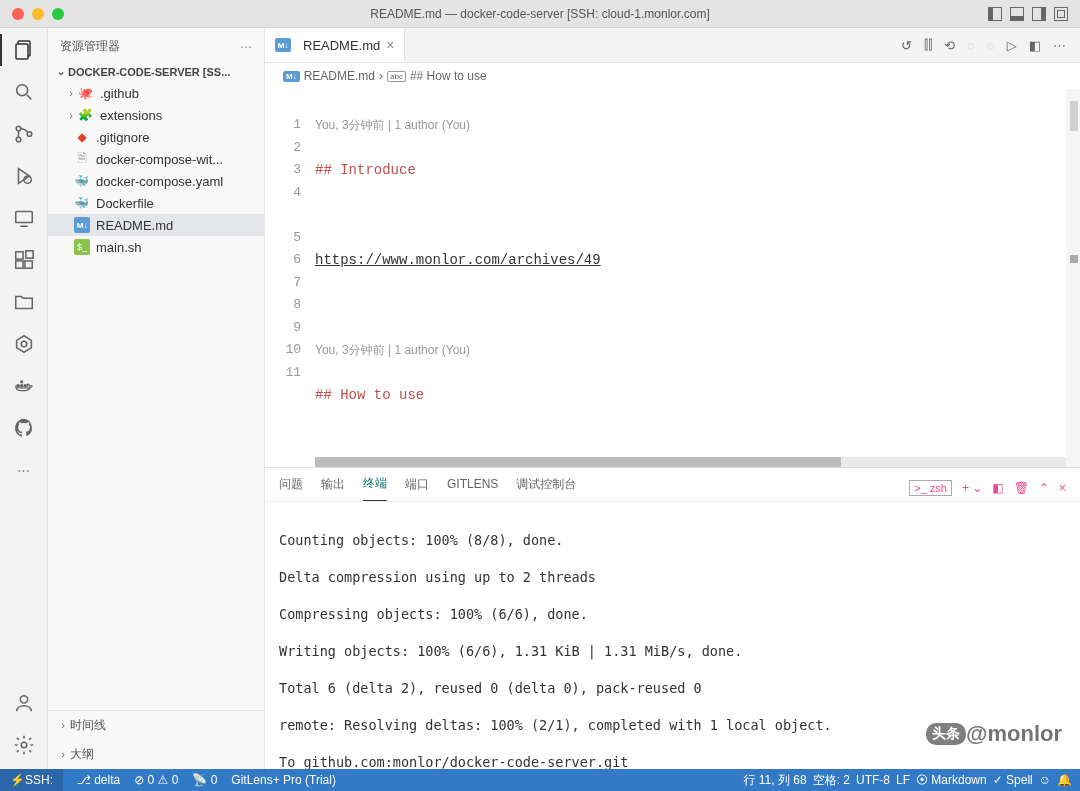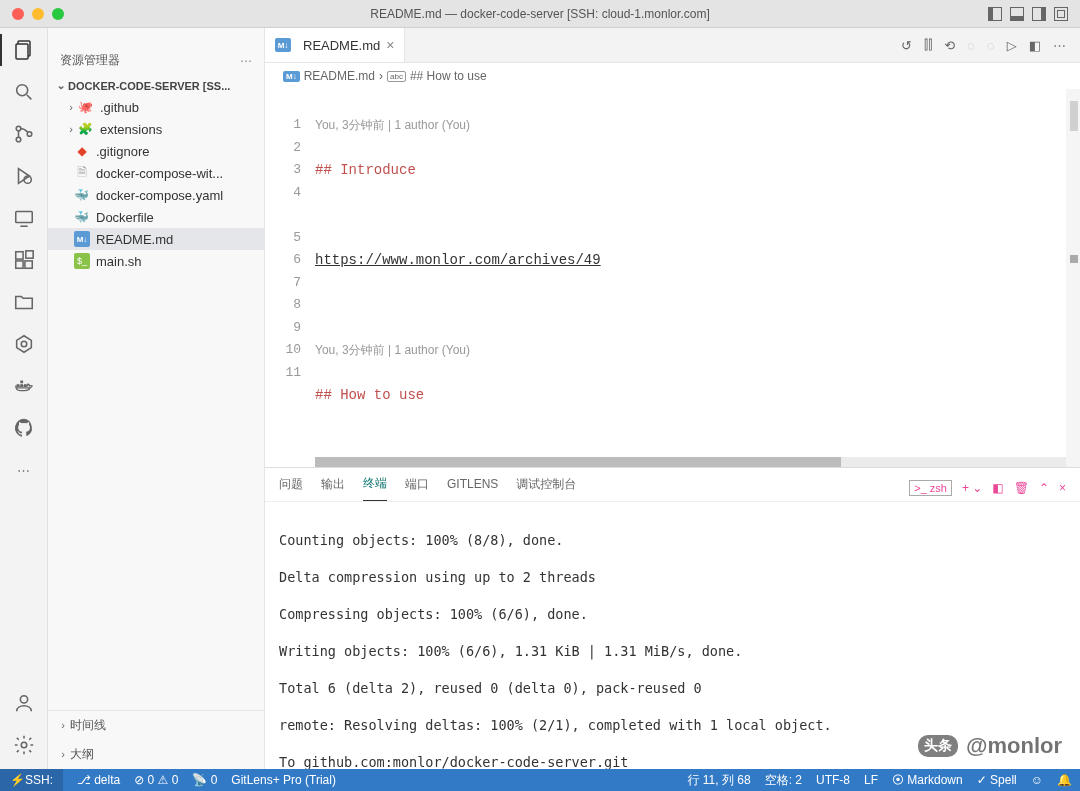--- a/index.html
+++ b/index.html
@@ -13,21 +13,21 @@
 .title-text { position: absolute; left: 50%; transform: translateX(-50%); font-size: 12px; color: #555; }
 .title-icons { margin-left: auto; display: flex; gap: 8px; padding-right: 12px; color: #666; }
 .title-icons .ic { width: 14px; height: 14px; border: 1.3px solid #666; }
 .main-layout { display: flex; height: 741px; }
 .activity-bar { width: 48px; background: #f3f3f3; display: flex; flex-direction: column; align-items: center; padding-top: 10px; gap: 18px; border-right: 1px solid #e0e0e0; }
 .activity-bar .act { width: 24px; height: 24px; display: flex; align-items: center; justify-content: center; color: #666; cursor: pointer; }
 .activity-bar .act.active { color: #333; position: relative; }
 .activity-bar .act.active::before { content: ''; position: absolute; left: -12px; top: -4px; bottom: -4px; width: 2px; background: #333; }
 .activity-bar .spacer { flex: 1; }
 .sidebar { width: 217px; background: #f8f8f8; border-right: 1px solid #e5e5e5; display: flex; flex-direction: column; }
-.sidebar-header { display: flex; align-items: center; justify-content: space-between; padding: 24px 12px 8px; font-size: 12px; color: #555; }
+.sidebar-header { display: flex; align-items: center; justify-content: space-between; padding: 10px 12px 8px; font-size: 12px; color: #555; }
 .sidebar-title-row { display: flex; align-items: center; padding: 2px 8px; font-size: 11px; font-weight: 700; color: #444; cursor: pointer; }
 .chev { display: inline-block; width: 10px; text-align: center; margin-right: 2px; color: #666; font-size: 11px; }
 .file-tree { flex: 1; overflow: auto; padding-top: 2px; }
 .file-row { display: flex; align-items: center; padding: 3px 8px 3px 16px; font-size: 13px; color: #333; cursor: pointer; white-space: nowrap; overflow: hidden; text-overflow: ellipsis; }
 .file-row.d0 { padding-left: 18px; }
 .file-row.d1 { padding-left: 26px; }
 .file-row.selected { background: #e4e6e9; }
 .ficon { width: 16px; height: 16px; margin-right: 6px; display: inline-flex; align-items: center; justify-content: center; font-size: 12px; flex-shrink: 0; }
 .md-blue { background: #5b9bd5; color: #fff; font-size: 8px; font-weight: bold; border-radius: 2px; }
 .sh-green { background: #8bc34a; color: #fff; font-size: 9px; border-radius: 2px; }
@@ -59,22 +59,22 @@
 .minimap .mm-block { position: absolute; top: 12px; right: 2px; width: 8px; height: 30px; background: #d0d0d0; }
 .minimap .mm-block2 { position: absolute; top: 166px; right: 2px; width: 8px; height: 8px; background: #aaa; }
 .panel { height: 302px; border-top: 1px solid #ddd; display: flex; flex-direction: column; background: #fff; }
 .panel-tabs { display: flex; align-items: center; padding: 8px 14px 1px; gap: 18px; font-size: 12px; color: #666; border-bottom: 1px solid #eee; height: 34px; }
 .panel-tabs .ptab { padding-bottom: 8px; cursor: pointer; }
 .panel-tabs .ptab.active { color: #0f766e; border-bottom: 1px solid #333; }
 .panel-tabs .pright { margin-left: auto; display: flex; align-items: center; gap: 10px; color: #ec4899; }
 .terminal { flex: 1; padding: 10px 14px; font-family: Menlo, Monaco, monospace; font-size: 13.5px; line-height: 18.5px; color: #333; overflow: hidden; white-space: pre; }
 .statusbar { height: 22px; background: #3279c6; color: #fff; display: flex; align-items: center; font-size: 12px; padding: 0 8px; gap: 14px; }
 .statusbar .ssh { background: #2a66a8; padding: 0 10px; height: 22px; display: flex; align-items: center; margin-left: -8px; }
-.statusbar .sb-right { margin-left: auto; display: flex; gap: 14px; align-items: center; }
-.watermark { position: absolute; right: 18px; bottom: 32px; font-size: 22px; color: rgba(0,0,0,0.55); font-weight: bold; pointer-events: none; display: flex; align-items: center; gap: 8px; }
+.statusbar .sb-right { margin-left: auto; display: flex; gap: 6px; align-items: center; }
+.watermark { position: absolute; right: 18px; bottom: 44px; font-size: 22px; color: rgba(0,0,0,0.55); font-weight: bold; pointer-events: none; display: flex; align-items: center; gap: 0; }
 .watermark .wm-badge { font-size: 14px; background: rgba(0,0,0,0.5); color: #fff; padding: 2px 6px; border-radius: 10px; }
 svg { display: block; }
 </style>
 </head>
 <body>
 
 <div class="titlebar">
   <div class="traffic-lights">
     <div class="tl tl-red"></div>
     <div class="tl tl-yellow"></div>

